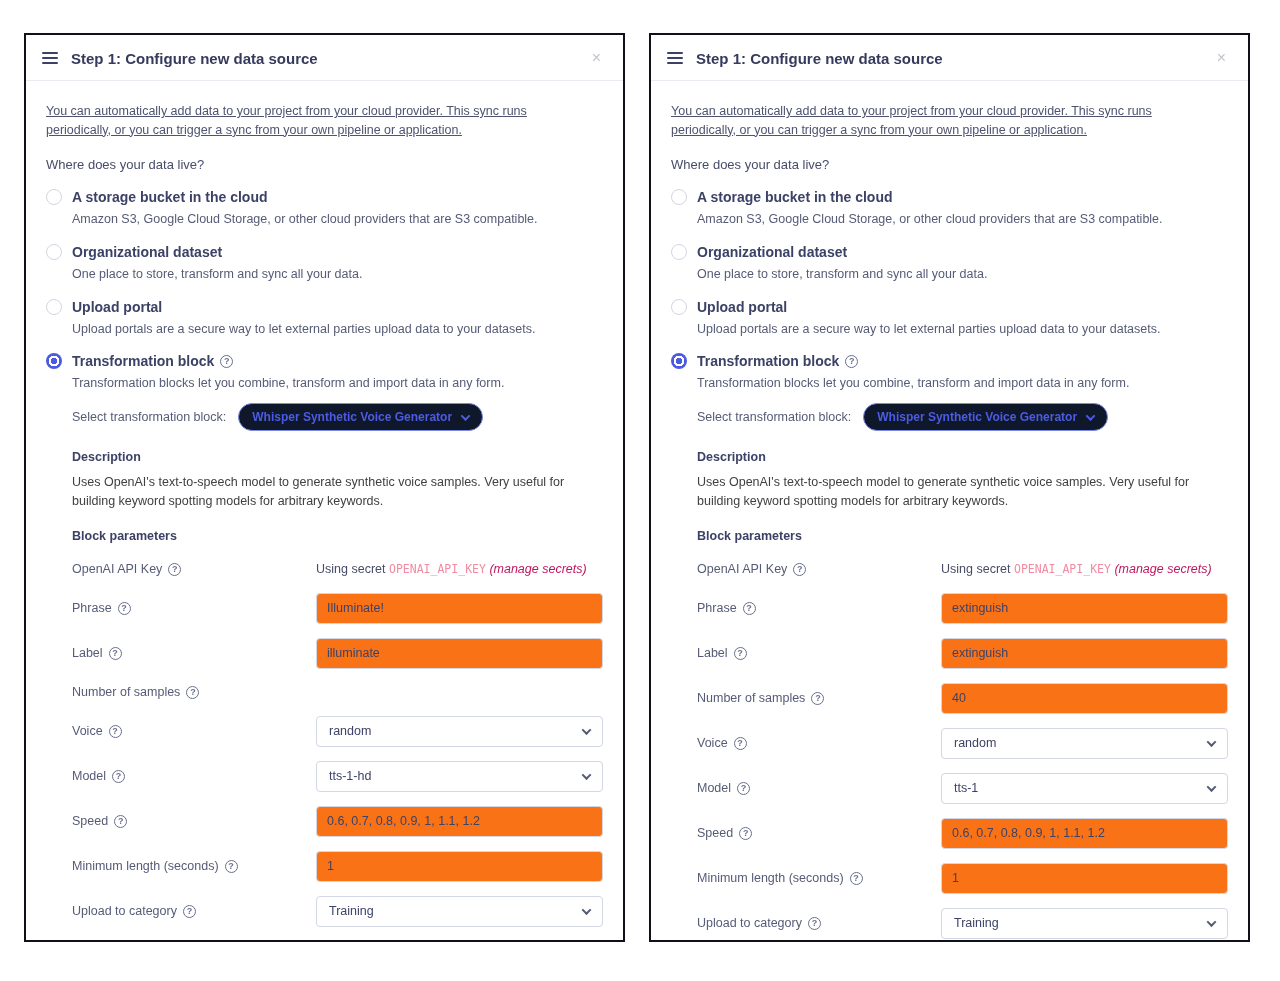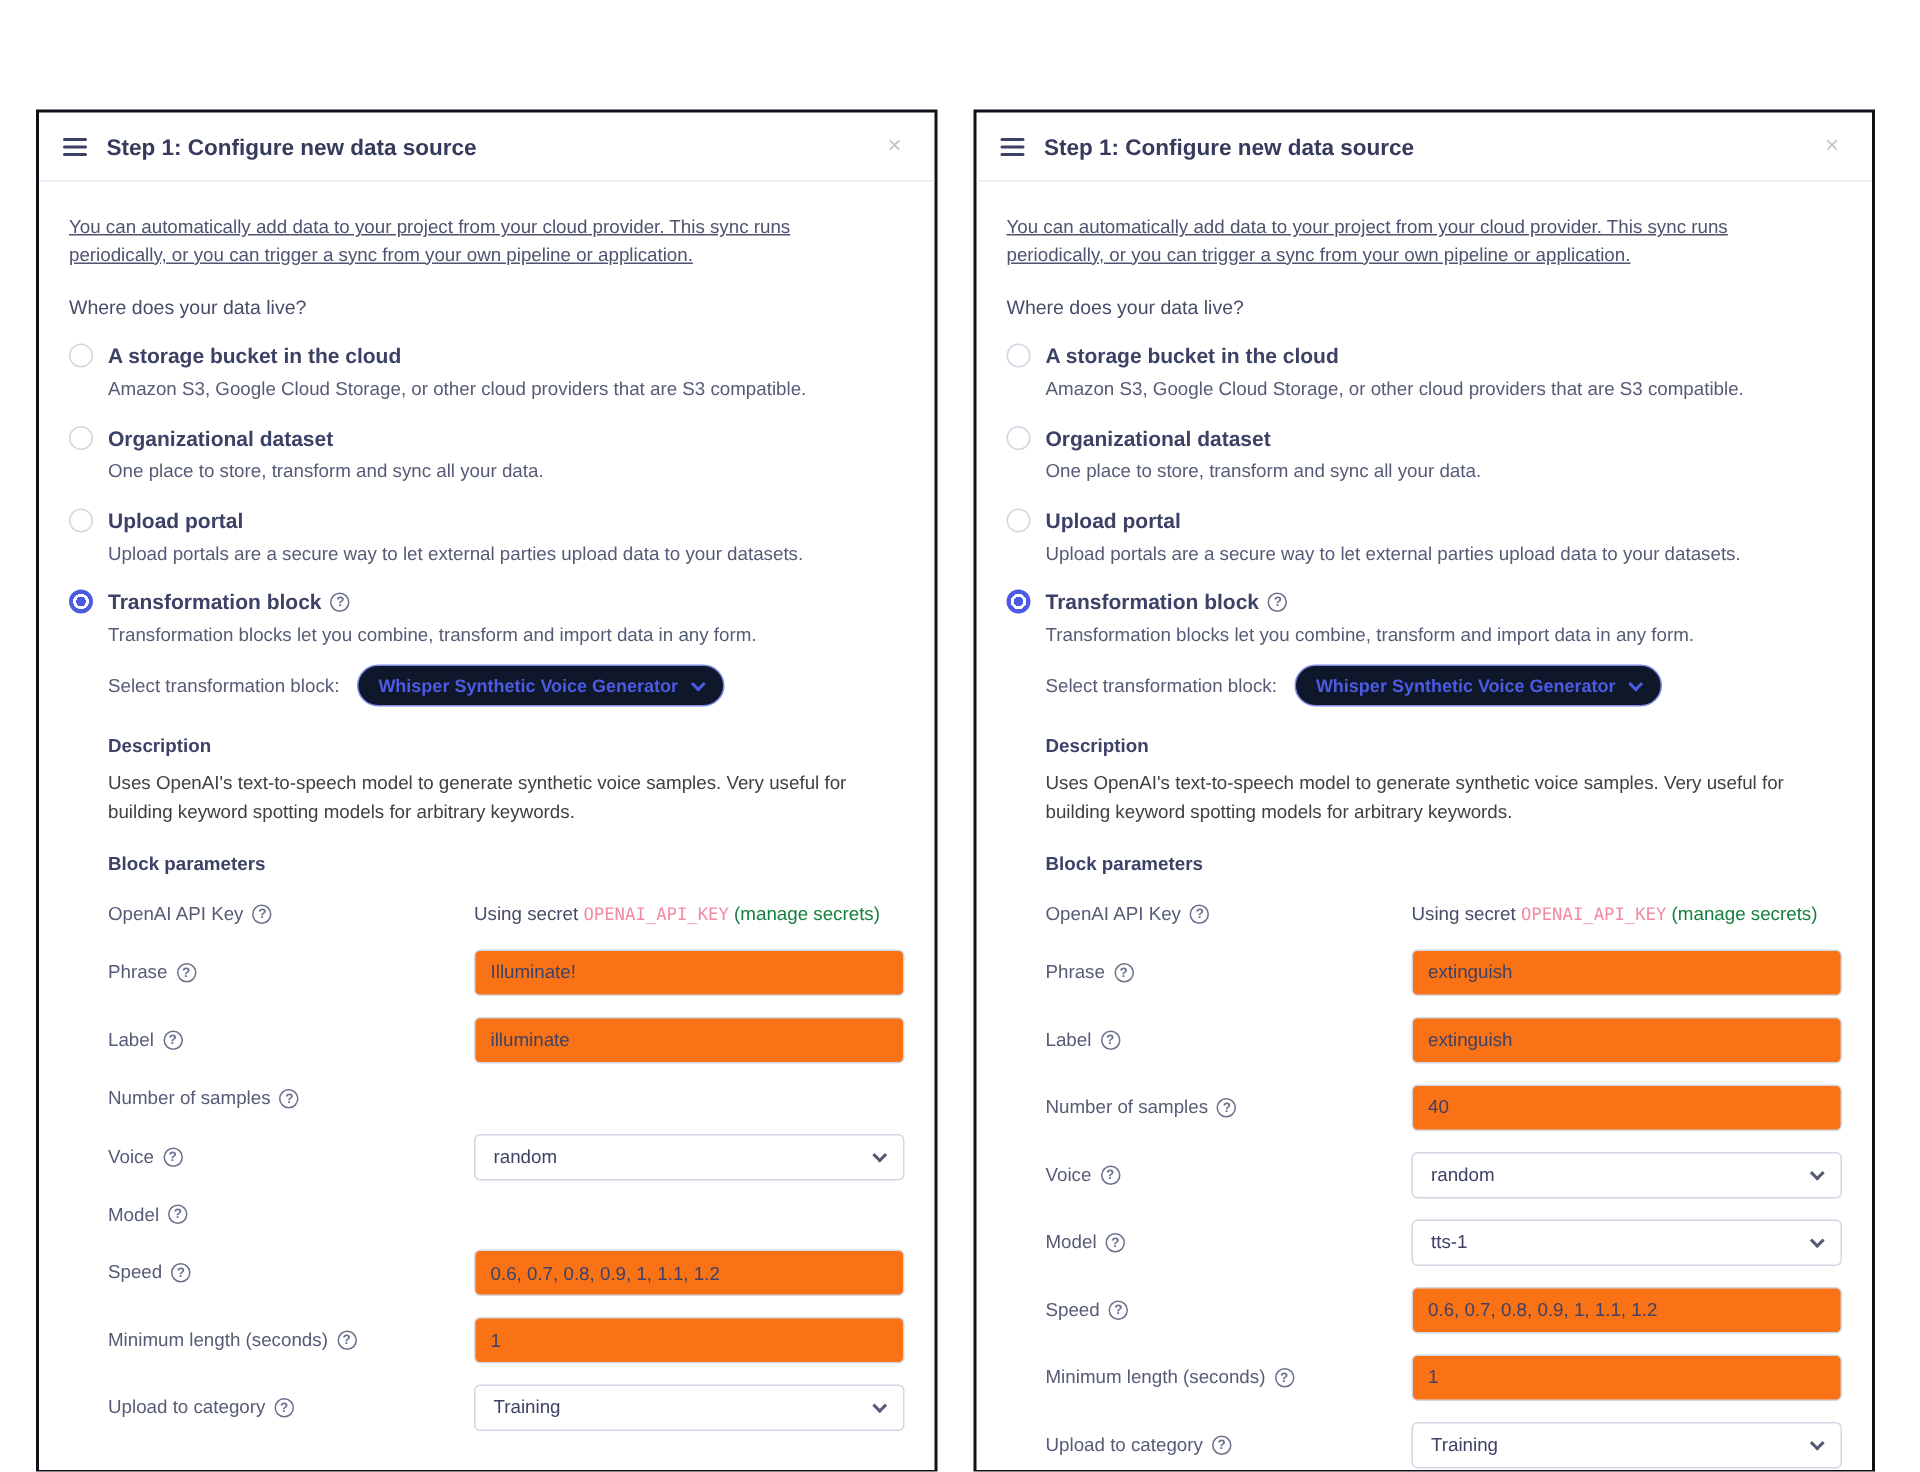--- a/index.html
+++ b/index.html
@@ -2,21 +2,21 @@
 <html><head>
 <meta charset="utf-8">
 <style>
   * { margin:0; padding:0; box-sizing:border-box; }
   html,body { background:#ffffff; }
   body {
     font-family:"Liberation Sans", sans-serif;
     width:1280px; height:981px;
     color:#4e536f;
   }
-  .canvas { display:flex; gap:24px; padding:33px 24px 0 24px;margin-top:40px; }
+  .canvas { display:flex; gap:24px; padding:33px 24px 0 24px; }
   .panel {
     width:601px; height:909px;
     background:#fff;
     border:2px solid #101018;
     display:flex; flex-direction:column;
     overflow:hidden;
   }
   
   .panel-header {
     display:flex; align-items:center; gap:13px;
@@ -77,21 +77,21 @@
   
   .param-rows { margin-top:14px; }
   .param-row { display:flex; align-items:center; margin-bottom:14px; }
   .param-label {
     flex:0 0 244px; color:#565b76;
     display:flex; align-items:center; gap:6px;
   }
   .param-control { flex:1; min-width:0; }
   .secret-line { color:#474c68; }
   .secret-name { font-family:"DejaVu Sans Mono", monospace; font-size:11.5px; color:#f18ba2; }
-  .manage-link { color:#15803d; cursor:pointer; }
+  .manage-link { color:#be185d; cursor:pointer;font-style:italic; }
   input.text-input {
     width:100%; height:31px;
     border:1px solid #d3d7e3; border-radius:4px;
     padding:0 10px; font-size:12.5px; color:#3d4266;
     font-family:"Liberation Sans", sans-serif;
     outline:none; background:#f97316;
   }
   .select-control {
     width:100%; height:31px;
     border:1px solid #d3d7e3; border-radius:4px;
@@ -213,20 +213,26 @@
                     <span class="chev"></span>
                 </span>
               </span>
             </div>
 
             <div class="param-row">
               <span class="param-label">
                 <span>Model</span>
                 <span class="help">?</span>
               </span>
+              <span class="param-control">
+                <span class="select-control">
+                  <span>tts-1-hd</span>
+                    <span class="chev"></span>
+                </span>
+              </span>
             </div>
 
             <div class="param-row">
               <span class="param-label">
                 <span>Speed</span>
                 <span class="help">?</span>
               </span>
               <span class="param-control"><input class="text-input" value="0.6, 0.7, 0.8, 0.9, 1, 1.1, 1.2" style=""></span>
             </div>
 

